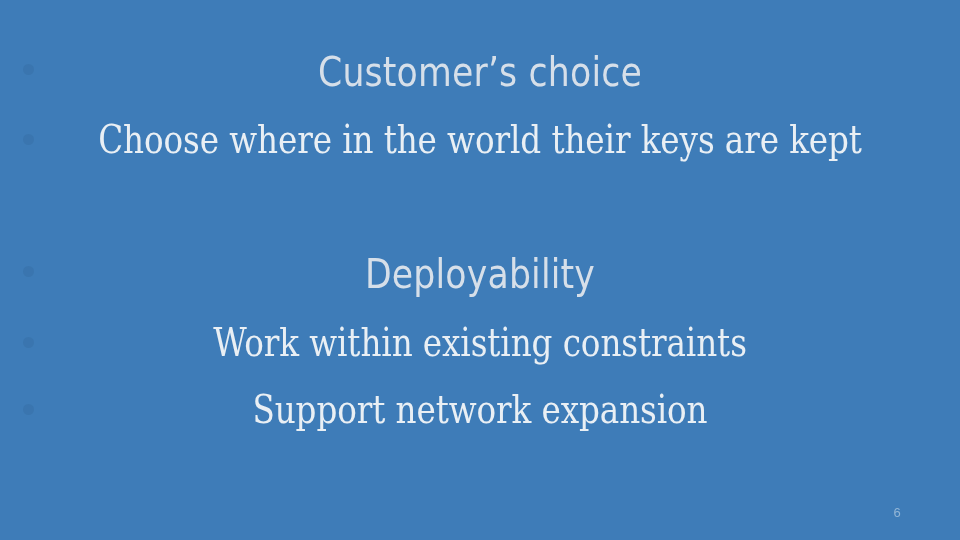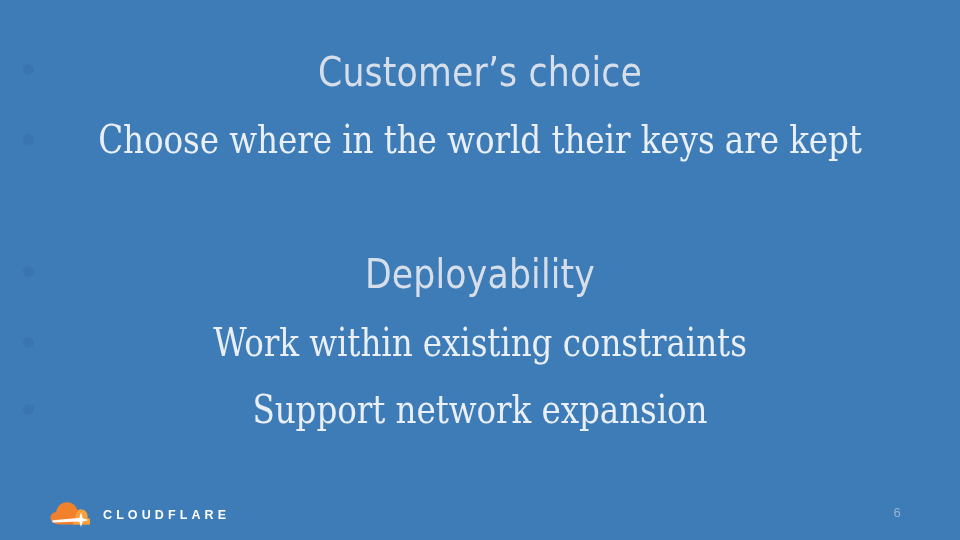--- a/index.html
+++ b/index.html
@@ -118,29 +118,16 @@
     <div class="line body-serif" style="top:117px;">Choose where in the world their keys are kept</div>
 
     <div class="line heading" style="top:250px;">Deployability</div>
 
     <div class="line body-serif" style="top:320px;">Work within existing constraints</div>
 
     <div class="line body-serif" style="top:387px;">Support network expansion</div>
 
   </div>
 
-  <div class="logo">
-    <svg class="logo-mark" viewBox="0 0 88 52" aria-hidden="true">
-
-      <path d="M20.5 47 C8 47 1 40.5 1 33.5 C1 27 6 22 12.5 21.8 C13.6 11 22.8 2.5 34 2.5 C44.2 2.5 52.9 9.6 55 19 C57 17.6 59.4 16.8 62 16.8 C69.2 16.8 75 22.6 75 29.8 C75 31.2 74.8 32.5 74.4 33.8 L80 36 L80 47 Z" fill="#f2812b"></path>
-
-      <path d="M55 19 C57 17.6 59.4 16.8 62 16.8 C69.2 16.8 75 22.6 75 29.8 C75 31.2 74.8 32.5 74.4 33.8 L80 36 L80 47 L46 47 L52 28 Z" fill="#f9a03c"></path>
-
-      <path d="M5 38.5 L62 33.5 L62 41 L5 43 Z" fill="#ffffff" opacity="0.95"></path>
-
-      <path d="M62 22.5 L65.4 34.6 L77 37.8 L65.4 41 L62 52 L58.6 41 L47.5 37.8 L58.6 34.6 Z" fill="#ffffff"></path>
-    </svg>
-    <span class="logo-word">CLOUDFLARE</span>
-  </div>
 
   <div class="page-number">6</div>
 
 </div>
 
 </body></html>

